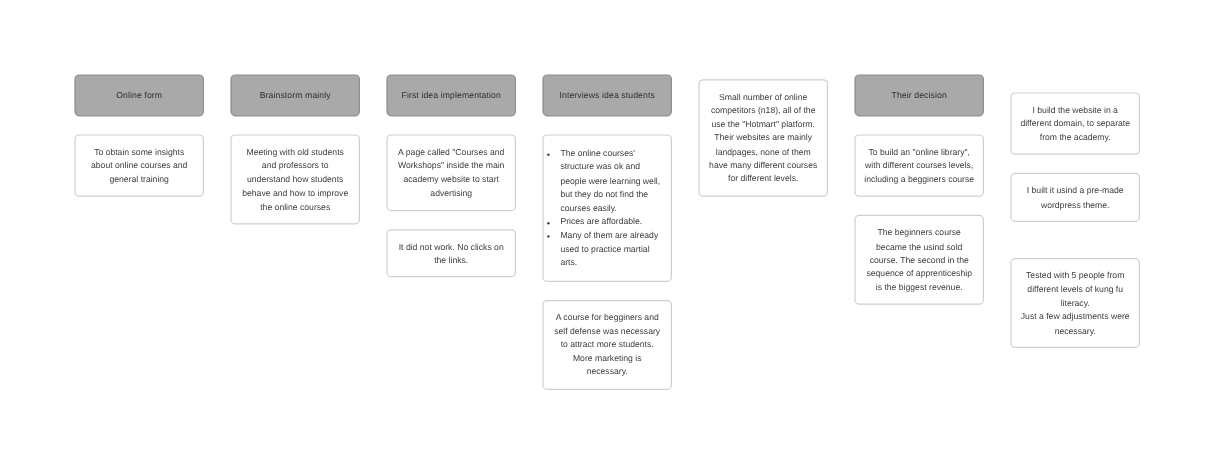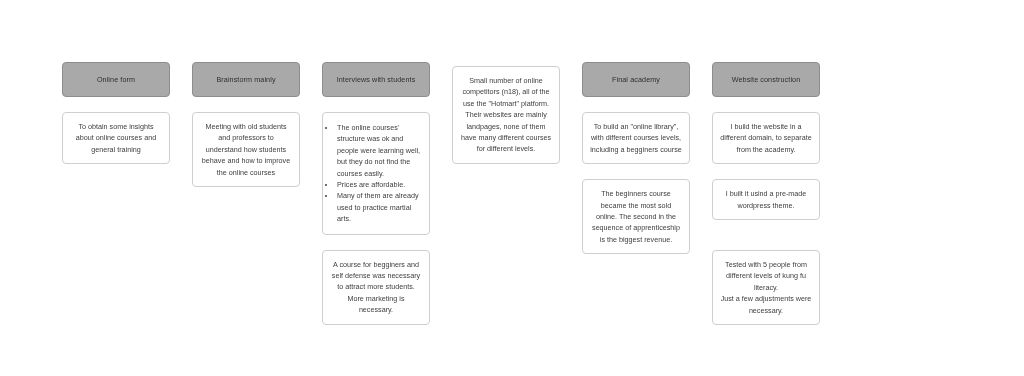--- a/index.html
+++ b/index.html
@@ -116,23 +116,36 @@
     <div class="column col-2">
       <div class="col-header">
         <span class="col-header-label">Brainstorm mainly</span>
       </div>
       <div class="cards">
         <div class="card">
           <p style="white-space: pre-line;">Meeting with old students and professors to understand how students behave and how to improve the online courses</p>
         </div>
       </div>
     </div>
+    <div class="column col-3">
+      <div class="col-header">
+        <span class="col-header-label">First idea implementation</span>
+      </div>
+      <div class="cards">
+        <div class="card">
+          <p style="white-space: pre-line;">A page called "Courses and Workshops" inside the main academy website to start advertising</p>
+        </div>
+        <div class="card">
+          <p style="white-space: pre-line;">It did not work. No clicks on the links.</p>
+        </div>
+      </div>
+    </div>
     <div class="column col-4">
       <div class="col-header">
-        <span class="col-header-label">Interviews with students</span>
+        <span class="col-header-label">Interviews idea students</span>
       </div>
       <div class="cards">
         <div class="card align-left">
           <ul>
             <li>The online courses' structure was ok and people were learning well, but they do not find the courses easily.</li>
             <li>Prices are affordable.</li>
             <li>Many of them are already used to practice martial arts.</li>
           </ul>
         </div>
         <div class="card">
@@ -142,35 +155,32 @@
     </div>
     <div class="column col-5">
       <div class="cards">
         <div class="card">
           <p style="white-space: pre-line;">Small number of online competitors (n18), all of the use the "Hotmart" platform. Their websites are mainly landpages, none of them have many different courses for different levels.</p>
         </div>
       </div>
     </div>
     <div class="column col-6">
       <div class="col-header">
-        <span class="col-header-label">Final academy</span>
+        <span class="col-header-label">Their decision</span>
       </div>
       <div class="cards">
         <div class="card">
           <p style="white-space: pre-line;">To build an "online library", with different courses levels, including a begginers course</p>
         </div>
         <div class="card">
-          <p style="white-space: pre-line;">The beginners course became the most sold online. The second in the sequence of apprenticeship is the biggest revenue.</p>
+          <p style="white-space: pre-line;">The beginners course became the usind sold course. The second in the sequence of apprenticeship is the biggest revenue.</p>
         </div>
       </div>
     </div>
     <div class="column col-7">
-      <div class="col-header">
-        <span class="col-header-label">Website construction</span>
-      </div>
       <div class="cards">
         <div class="card">
           <p style="white-space: pre-line;">I build the website in a different domain, to separate from the academy.</p>
         </div>
         <div class="card">
           <p style="white-space: pre-line;">I built it usind a pre-made wordpress theme.</p>
         </div>
         <div class="card" style="margin-top: 15px;">
           <p style="white-space: pre-line;">Tested with 5 people from different levels of kung fu literacy.
 Just a few adjustments were necessary.</p>

